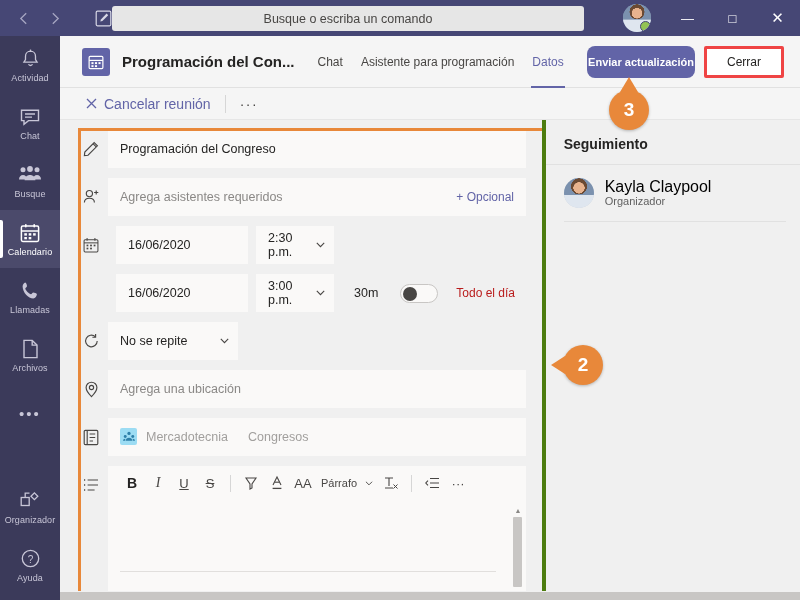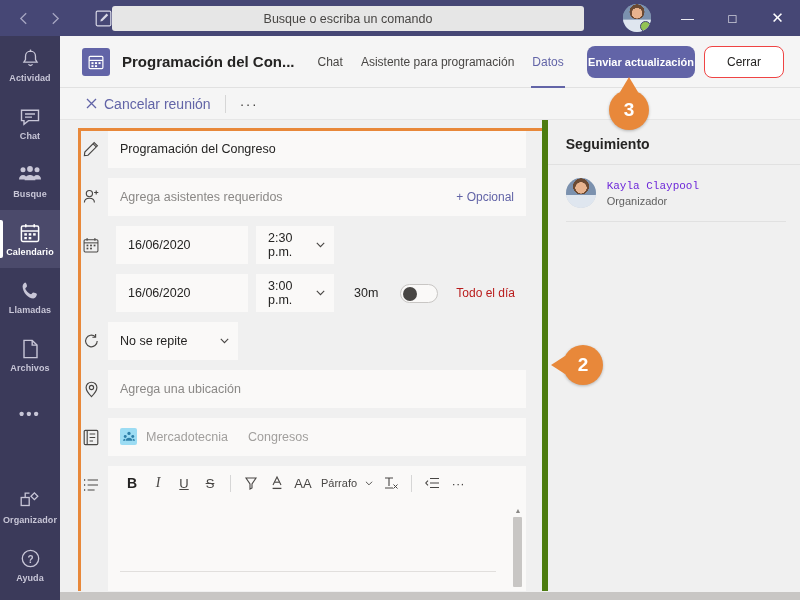--- a/index.html
+++ b/index.html
@@ -70,21 +70,20 @@
     display: flex; align-items: center; justify-content: center;
     color: #ffffff; font-size: 13px; cursor: pointer;
   }
   .win-btn.close { font-size: 15px; }
 
   
   .rail {
     position: absolute; left: 0; top: 36px;
     width: 60px; height: 564px;
     background: #3b3a5a;
-    font-weight: bold;
   }
   .rail-item {
     position: relative;
     width: 60px; height: 58px;
     display: flex; flex-direction: column;
     align-items: center; justify-content: center;
     color: #c8c6d7; cursor: pointer;
   }
   .rail-item.active { background: #4b4a6b; }
   .rail-item.active::before {
@@ -134,21 +133,21 @@
   .btn-primary {
     width: 108px; height: 32px; background: #6264a7; color: #fff;
     border: none; border-radius: 8px;
     font-size: 11px; font-weight: bold; line-height: 12px;
     font-family: "Liberation Sans", sans-serif;
     cursor: pointer; display:flex; align-items:center; justify-content:center;
     text-align:center;
   }
   .btn-secondary {
     width: 80px; height: 32px; background: #fff; color: #252423;
-    border: 1px solid #ef4444; border-radius: 8px;
+    border: 3px solid #ef4444; border-radius: 2px;
     font-size: 12px; font-family: "Liberation Sans", sans-serif; cursor: pointer;
   }
 
   
   .cmdbar {
     height: 32px; background: #f5f5f5;
     display: flex; align-items: center;
     border-bottom: 1px solid #e6e6e6;
   }
   .cmd-cancel {
@@ -160,21 +159,21 @@
 
   
   .body { position: relative; height: 471px; display: flex; }
   .formcol {
     position: relative;
     width: 500px; height: 471px;
     background: #f0f0f0; overflow: hidden;
   }
   .trackcol {
     width: 268px; height: 471px; background: #f0f0f0;
-    border-left: 6px solid #4d7c0f;
+    border-left: 4px solid #4d7c0f;
   }
 
   
   .frow { display: flex; align-items: flex-start; padding: 0 0 0 14px; margin-top: 10px; }
   .ficon {
     width: 34px; min-width: 34px; height: 38px;
     display: flex; align-items: center; justify-content: center;
     color: #484644;
   }
   .fbox {
@@ -247,21 +246,21 @@
   .track-title {
     font-size: 14px; font-weight: bold; color: #252423;
     padding: 16px 0 12px 18px;
     border-bottom: 1px solid #e1e1e1;
   }
   .track-person { display: flex; align-items: center; padding: 13px 0 0 18px; }
   .avatar-md {
     position: relative; width: 30px; height: 30px; border-radius: 50%;
     overflow: hidden; background: #c7cfda; margin-right: 11px;
   }
-  .track-name { font-size: 11px; color: #6d28d9; line-height: 15px; font-family: Liberation Mono, monospace; }
+  .track-name { font-size: 16px; color: #000000; line-height: 15px; }
   .track-role { font-size: 11px; color: #616161; line-height: 14px; }
   .track-rule { height:1px; background:#e1e1e1; margin: 13px 14px 0 18px; }
 
   
   .hl-box {
     position: absolute; left: 18px; top: 8px;
     width: 482px; height: 474px;
     border: 3px solid #e8883a;
     pointer-events: none;
   }

